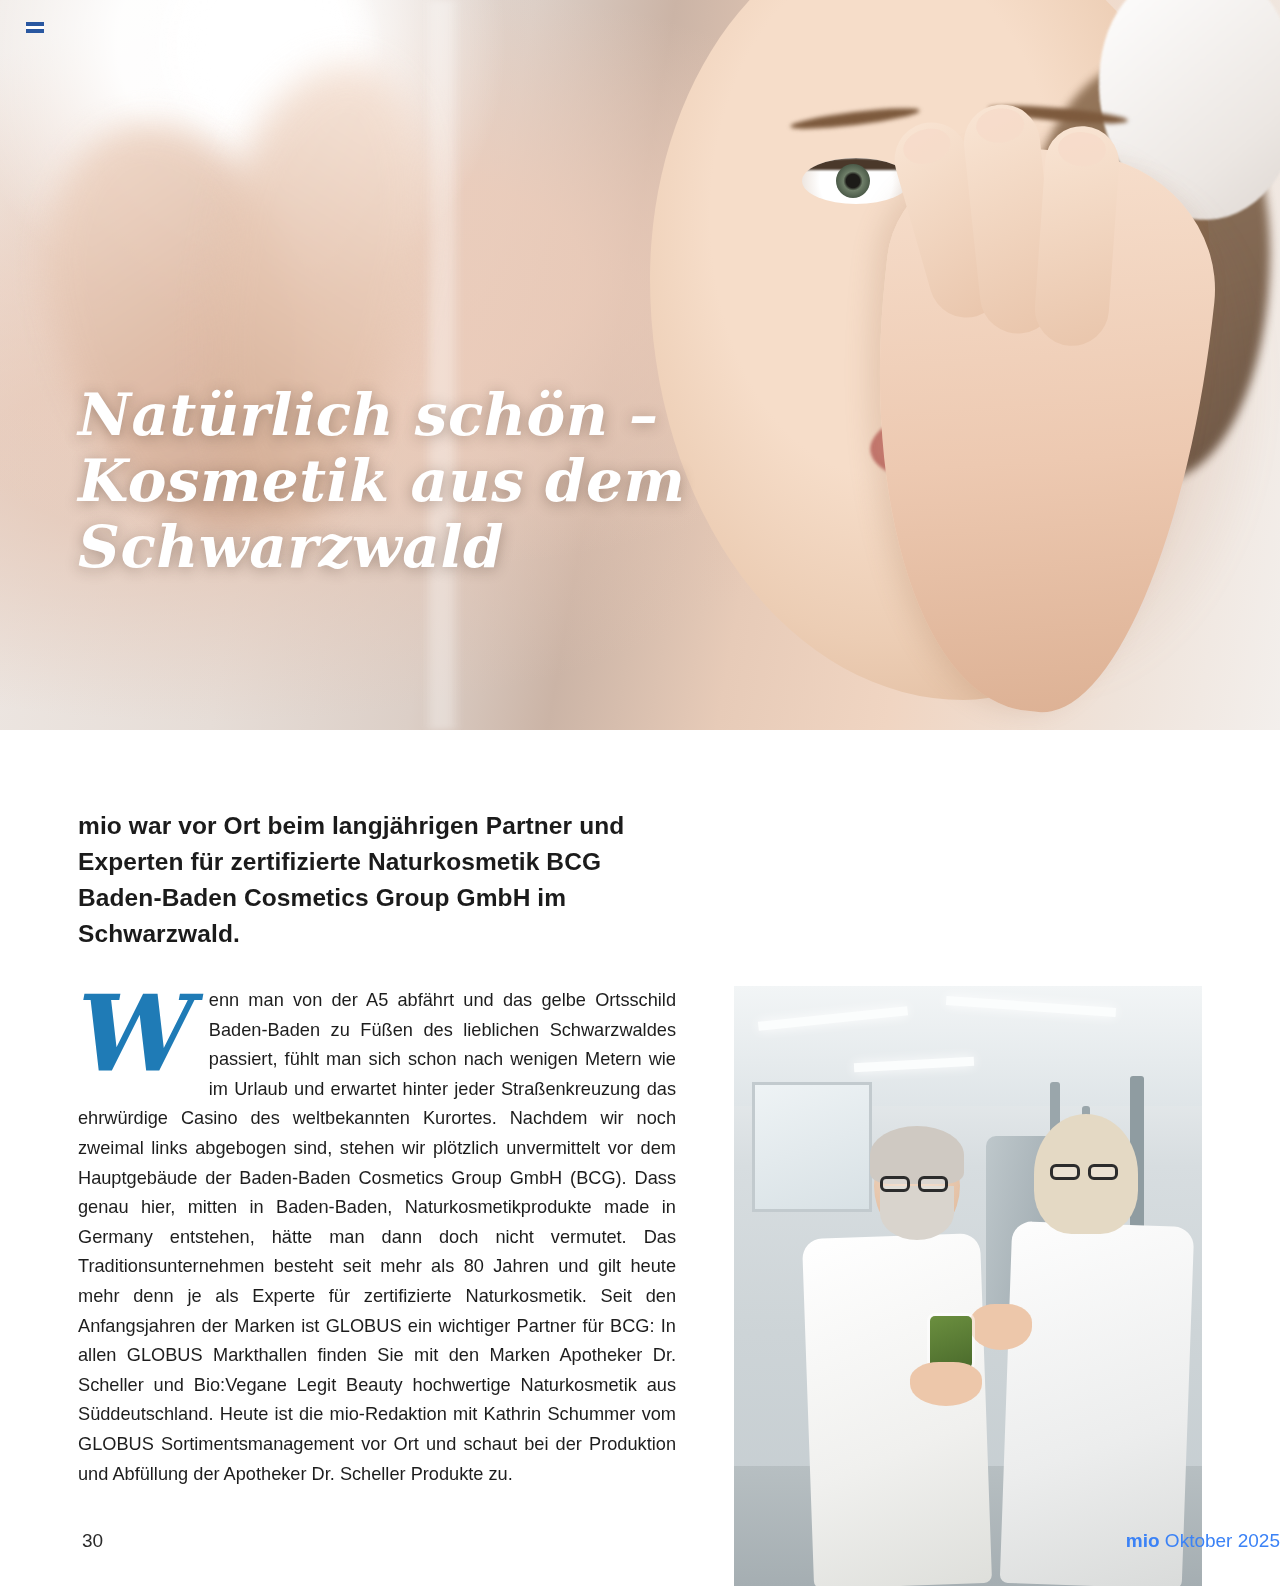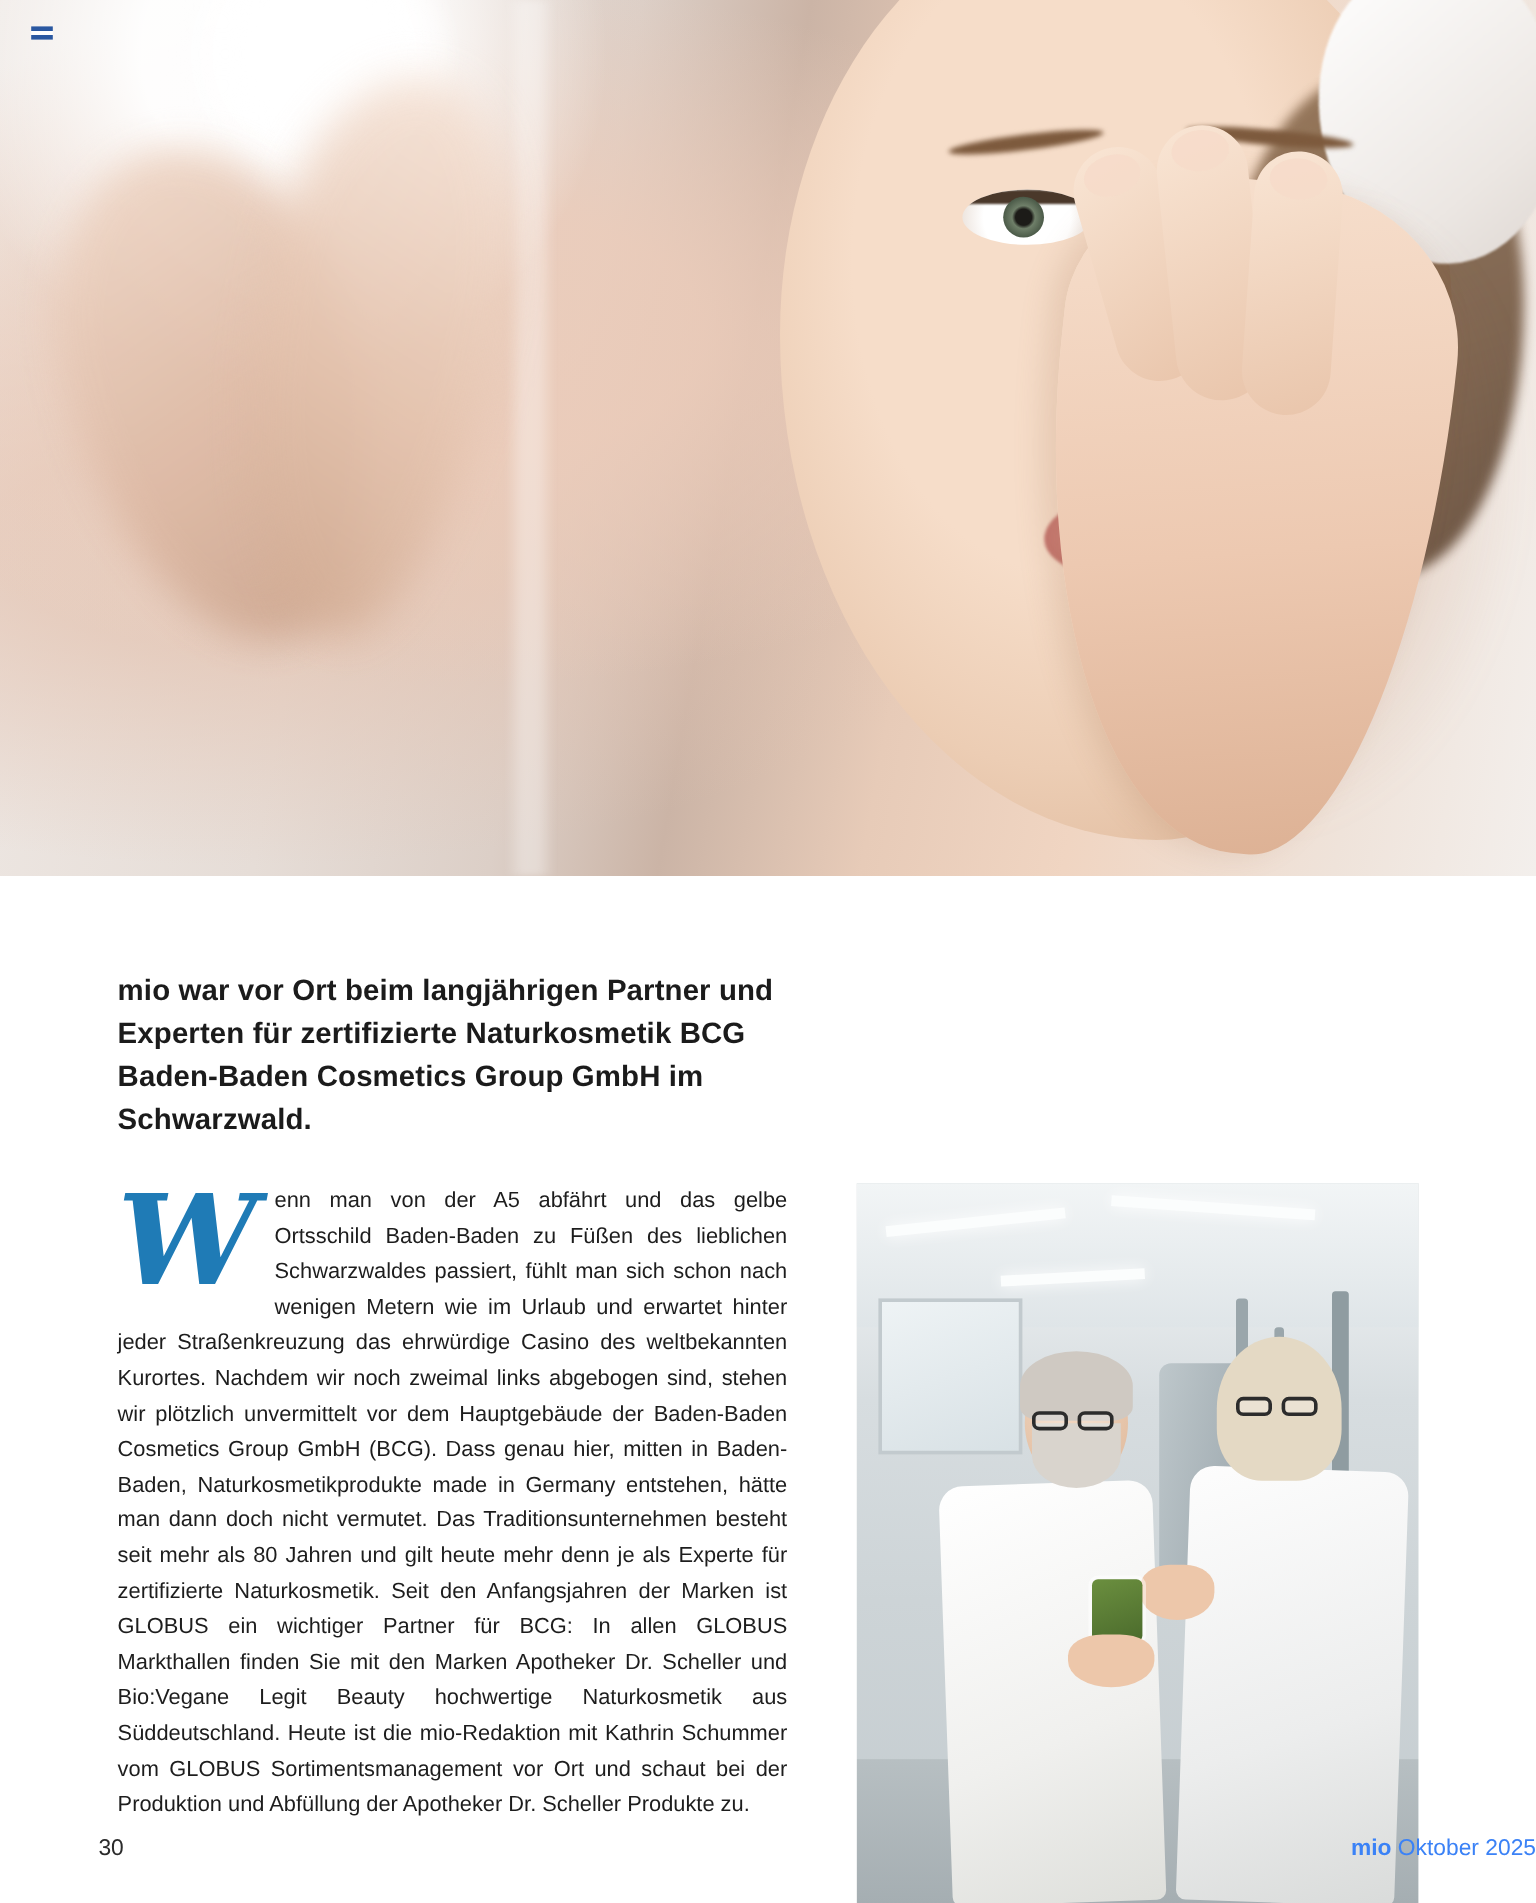--- a/index.html
+++ b/index.html
@@ -155,21 +155,21 @@
     position: absolute;
     left: 26px; top: 22px;
     width: 18px; height: 11px;
     background: linear-gradient(#1f4f9c 0 34%, #ffffff 34% 67%, #1f4f9c 67% 100%);
     opacity: .95;
   }
 
   
   .page {
     position: relative;
-    padding: 0 98px;
+    padding: 0 78px;
   }
   .lead {
     margin-top: 78px;
     width: 600px;
     font-size: 24.5px;
     line-height: 36px;
     font-weight: 700;
     color: #1b1b1b;
     letter-spacing: .1px;
   }
@@ -330,20 +330,23 @@
           <div class="nail" style="left:14px;top:4px"></div>
         </div>
       <div class="finger f3">
           <div class="nail" style="left:12px;top:6px"></div>
         </div>
     </div>
   </div>
 
   <div class="corner-flag"></div>
 
+  <div class="hero-title">Natürlich schön –
+Kosmetik aus dem
+Schwarzwald</div>
 </div>
 
 <div class="page">
 
   <div class="lead">mio war vor Ort beim langjährigen Partner und Experten für zertifizierte Naturkosmetik BCG Baden-Baden Cosmetics Group GmbH im Schwarzwald.</div>
 
   <div class="columns">
 
     <div class="col-left">
       <div class="body-text">

